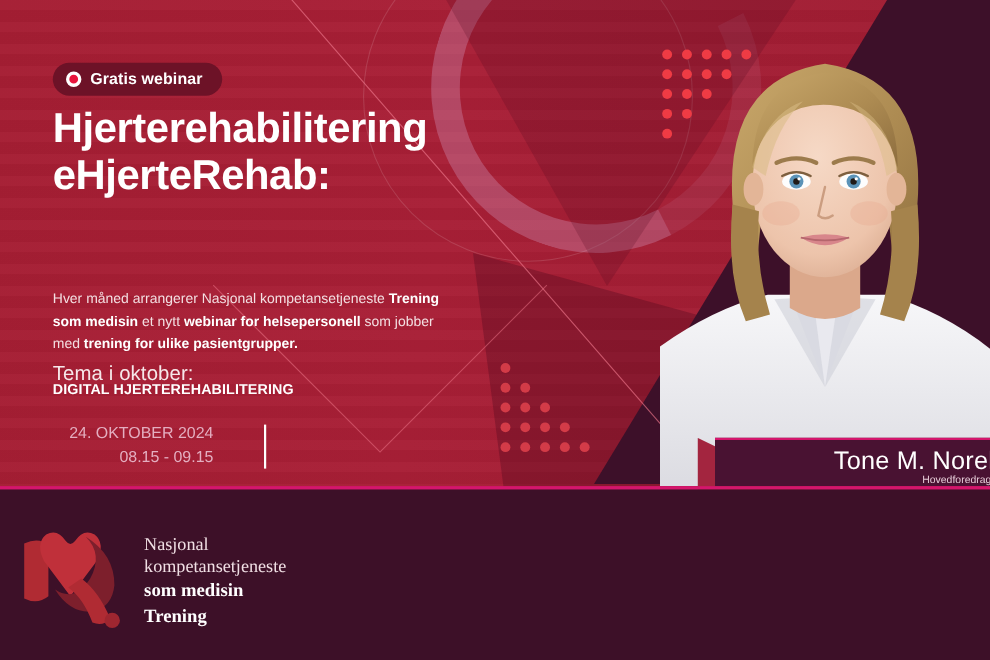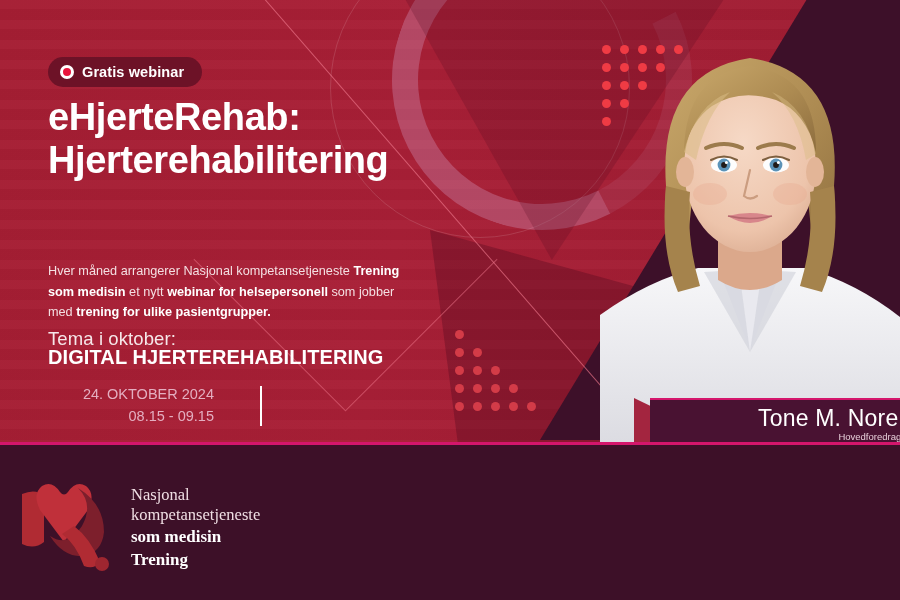--- a/index.html
+++ b/index.html
@@ -95,24 +95,24 @@
     color:#f4dfe2; font-size:12.7px; line-height:1.62;
   }
   .body-copy b { color:#ffffff; font-weight:bold; }
 
   .tema-label {
     position:absolute; left:48px; top:328px;
     color:#f6e7e9; font-size:18.5px; font-weight:normal; letter-spacing:.1px;
   }
   .tema-value {
     position:absolute; left:48px; top:346px;
-    color:#ffffff; font-size:20px; font-weight:bold; letter-spacing:.1px;
-  }
-
-  .meta { position:absolute; left:64px; top:384px; display:flex;gap:36px; }
+    color:#ffffff; font-size:13px; font-weight:bold; letter-spacing:.1px;
+  }
+
+  .meta { position:absolute; left:44px; top:384px; display:flex;gap:36px; }
   .meta-left { text-align:right; width:150px; color:#e4aec0; font-size:14.5px; line-height:1.5; }
   .meta-bar { width:2px; background:#ffffff; margin:2px 12px 2px 10px; }
   .meta-right { font-size:14.5px; line-height:1.5; }
   .meta-right .mr-1 { color:#ffffff; font-weight:bold; }
   .meta-right .mr-2 { color:#d8b8cc; }
 
   
   .portrait {
     position:absolute; right:0; top:0; width:300px; height:442px; overflow:hidden;
   }
@@ -275,22 +275,22 @@
       </g>
     </svg>
   </div>
 
   <div class="badge">
     <span class="badge-ring"></span>
     <span class="badge-text">Gratis webinar</span>
   </div>
 
   <div class="headline">
+    <span class="ln">Hjerterehabilitering</span>
     <span class="ln">eHjerteRehab:</span>
-    <span class="ln">Hjerterehabilitering</span>
   </div>
 
   <p class="body-copy"><span>Hver måned arrangerer Nasjonal kompetansetjeneste </span><b>Trening som medisin</b><span> et nytt </span><b>webinar for helsepersonell</b><span> som jobber med </span><b>trening for ulike pasientgrupper.</b></p>
 
   <div class="tema-label">Tema i oktober:</div>
   <div class="tema-value">DIGITAL HJERTEREHABILITERING</div>
 
   <div class="meta">
     <div class="meta-left">
       <div>24. OKTOBER 2024</div>

